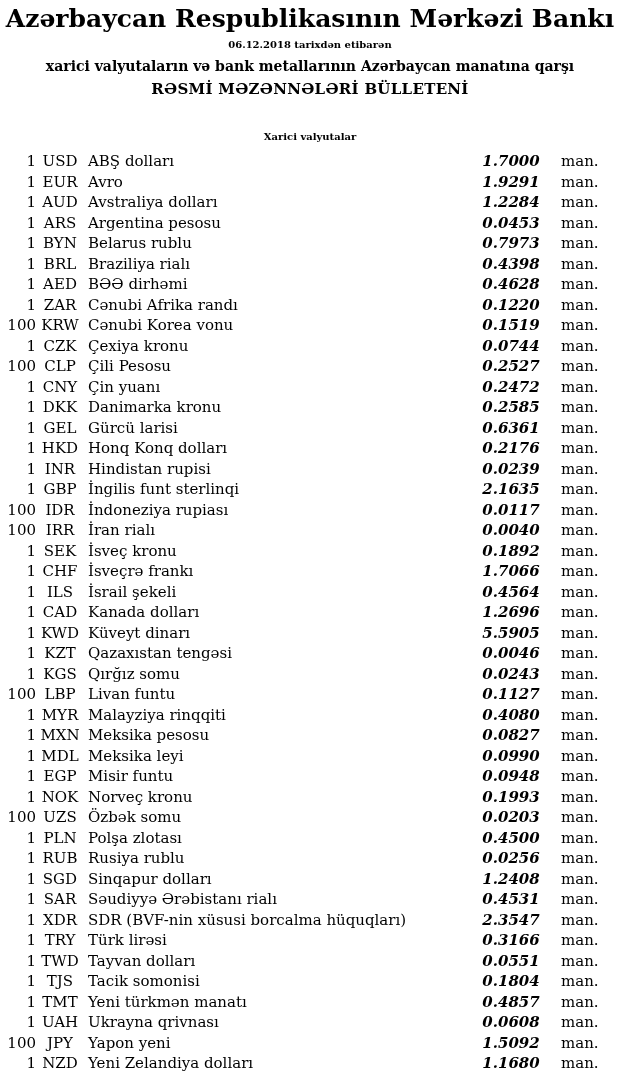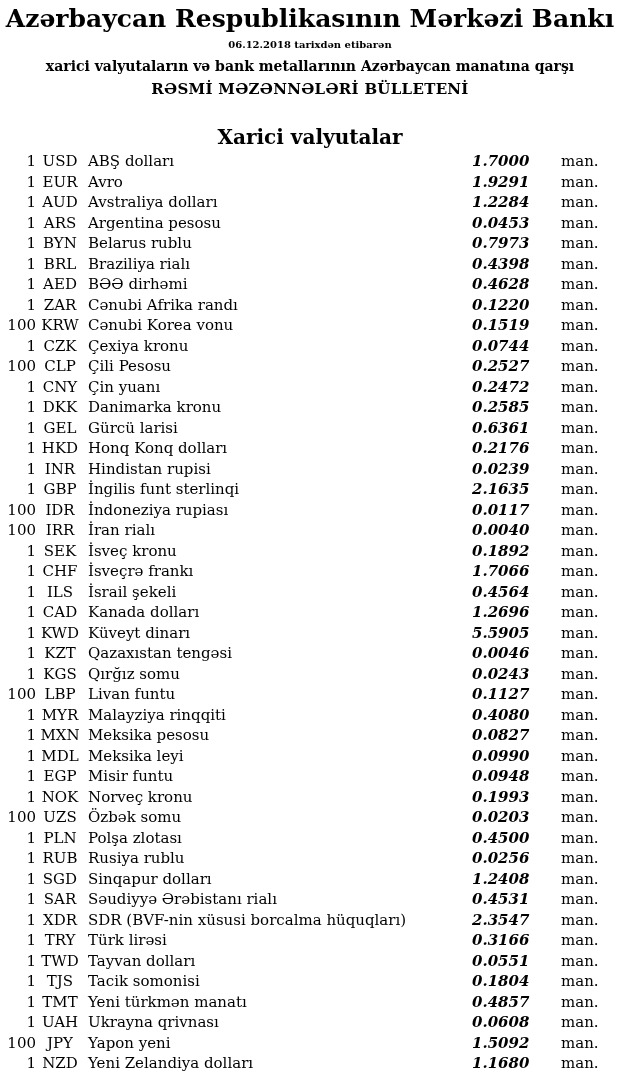--- a/index.html
+++ b/index.html
@@ -7,34 +7,34 @@
     width: 620px; height: 1073px;
     background: #ffffff; color: #000000;
     font-family: "DejaVu Serif", "Liberation Serif", serif;
     overflow: hidden;
   }
   .header { text-align: center; padding-top: 8px; }
   .bank-name  { font-size: 25px; font-weight: bold; line-height: 22px; }
   .date-line  { font-size: 10px; font-weight: bold; line-height: 17px; margin-top: 6px; }
   .subtitle   { font-size: 14px; font-weight: bold; line-height: 17px; margin-top: 5px; }
   .bulletin-title { font-size: 15px; font-weight: bold; line-height: 18px; margin-top: 5px; letter-spacing: 0.3px; }
-  .section-title  { font-size: 20px; font-weight: bold; line-height: 18px; margin-top: 30px; text-align: center; }
+  .section-title  { font-size: 10px; font-weight: bold; line-height: 18px; margin-top: 30px; text-align: center; }
   .rates-table { margin-top: 5px; }
   .row {
     display: flex;
     height: 20.5px;
     line-height: 20.5px;
     font-size: 15px;
     align-items: baseline;
     padding-right: 22px;
   }
   .c-nom  { width: 36px; text-align: right; flex: 0 0 auto; }
   .c-code { width: 40px; text-align: center; flex: 0 0 auto; margin-left: 4px; }
   .c-name { flex: 1 1 auto; padding-left: 8px; white-space: nowrap; overflow: hidden; }
-  .c-rate { width: 78px; text-align: left; font-weight: bold; font-style: italic; flex: 0 0 auto; }
+  .c-rate { width: 78px; text-align: center; font-weight: bold; font-style: italic; flex: 0 0 auto; }
   .c-unit { width: 48px; padding-left: 11px; flex: 0 0 auto; }
 </style>
 </head>
 <body>
 
 <header class="header">
   <div class="bank-name">Azərbaycan Respublikasının Mərkəzi Bankı</div>
   <div class="date-line">06.12.2018 tarixdən etibarən</div>
   <div class="subtitle">xarici valyutaların və bank metallarının Azərbaycan manatına qarşı</div>
   <div class="bulletin-title">RƏSMİ MƏZƏNNƏLƏRİ BÜLLETENİ</div>

